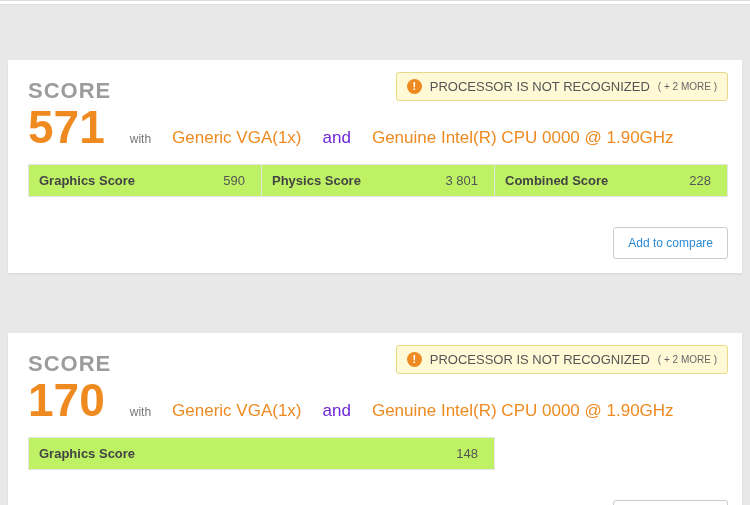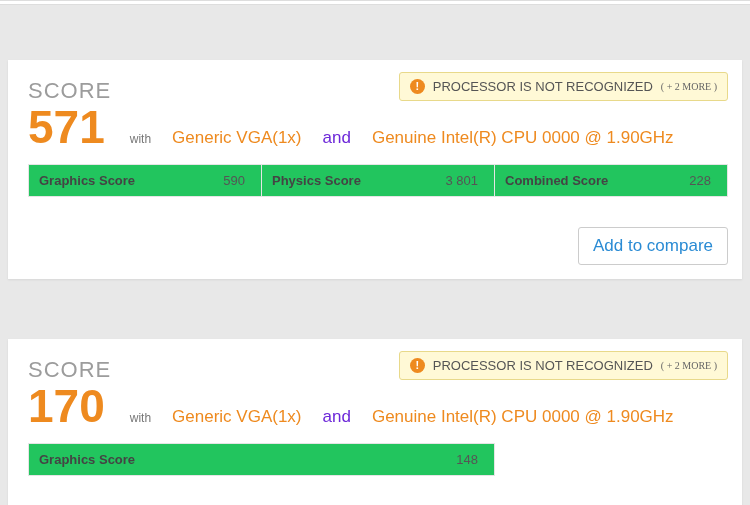--- a/index.html
+++ b/index.html
@@ -33,62 +33,62 @@
     display: flex;
     align-items: center;
     gap: 8px;
   }
   .warn-icon {
     width: 15px; height: 15px; border-radius: 50%;
     background: #ee8a1f; color: #fff; font-size: 11px; font-weight: bold;
     display: inline-flex; align-items: center; justify-content: center;
     line-height: 1;
   }
-  .warn-more { font-size: 10px; color: #666; font-family: Liberation Serif, serif; }
+  .warn-more { font-size: 10px; color: #666; }
   .score-label {
     color: #9c9c9c;
     font-size: 22px;
-    font-weight: 400;
+    font-weight: 700;
     letter-spacing: 1px;
   }
   .score-line { display: flex; align-items: baseline; flex-wrap: wrap; gap: 21px; }
   .score-value {
     color: #ee8a1f;
     font-size: 46px;
     font-weight: 700;
     line-height: 1;
     margin-right: 4px;
   }
   .with-text { color: #777; font-size: 12px; font-weight: 400; }
   .hw { color: #ee8a1f; font-size: 17px; font-weight: 400; }
   .and-text { color: #6d28d9; font-size: 17px; }
   .subscores {
     display: flex;
     margin-top: 14px;
     border: 1px solid #e5e5e5;
-    background: #22c55e;
+    background: #bef264;
   }
   .sub {
     display: flex;
     align-items: center;
     justify-content: space-between;
     padding: 8px 16px 8px 10px;
     border-right: 1px solid #e5e5e5;
     font-size: 13px;
     flex: 1;
   }
   .sub:last-child { border-right: none; }
   .sub .label { font-weight: 600; color: #444; }
   .sub .val { color: #555; }
   .actions { display: flex; justify-content: flex-end; margin-top: 30px; }
   .btn-compare {
     border: 1px solid #ccc;
     background: #fff;
     color: #2a8bd4;
-    font-size: 17px;
+    font-size: 12px;
     padding: 8px 14px;
     border-radius: 3px;
     cursor: pointer;
   }
   .mid-gap { height: 60px; }
 </style>
 </head>
 <body>
 
 <div class="spacer-top"></div>

